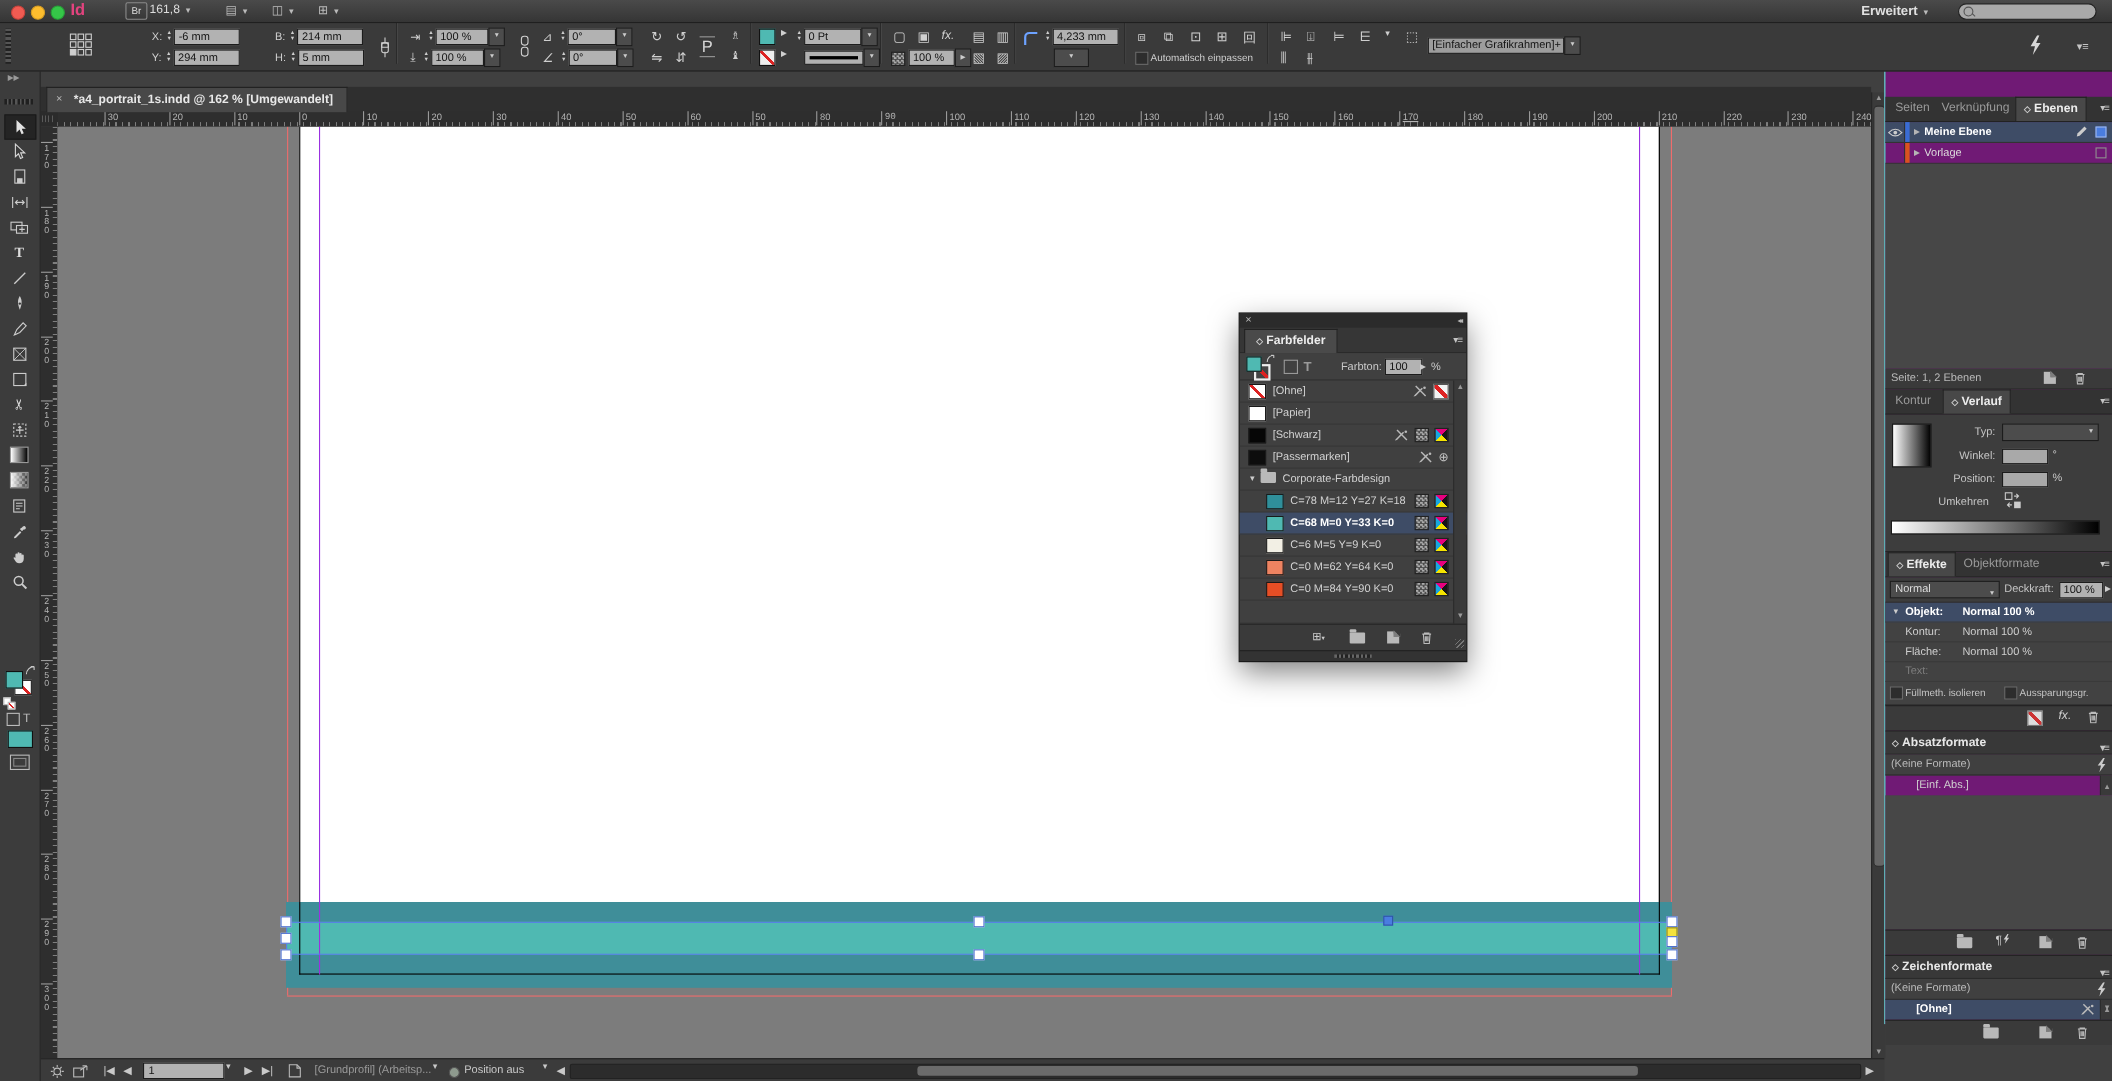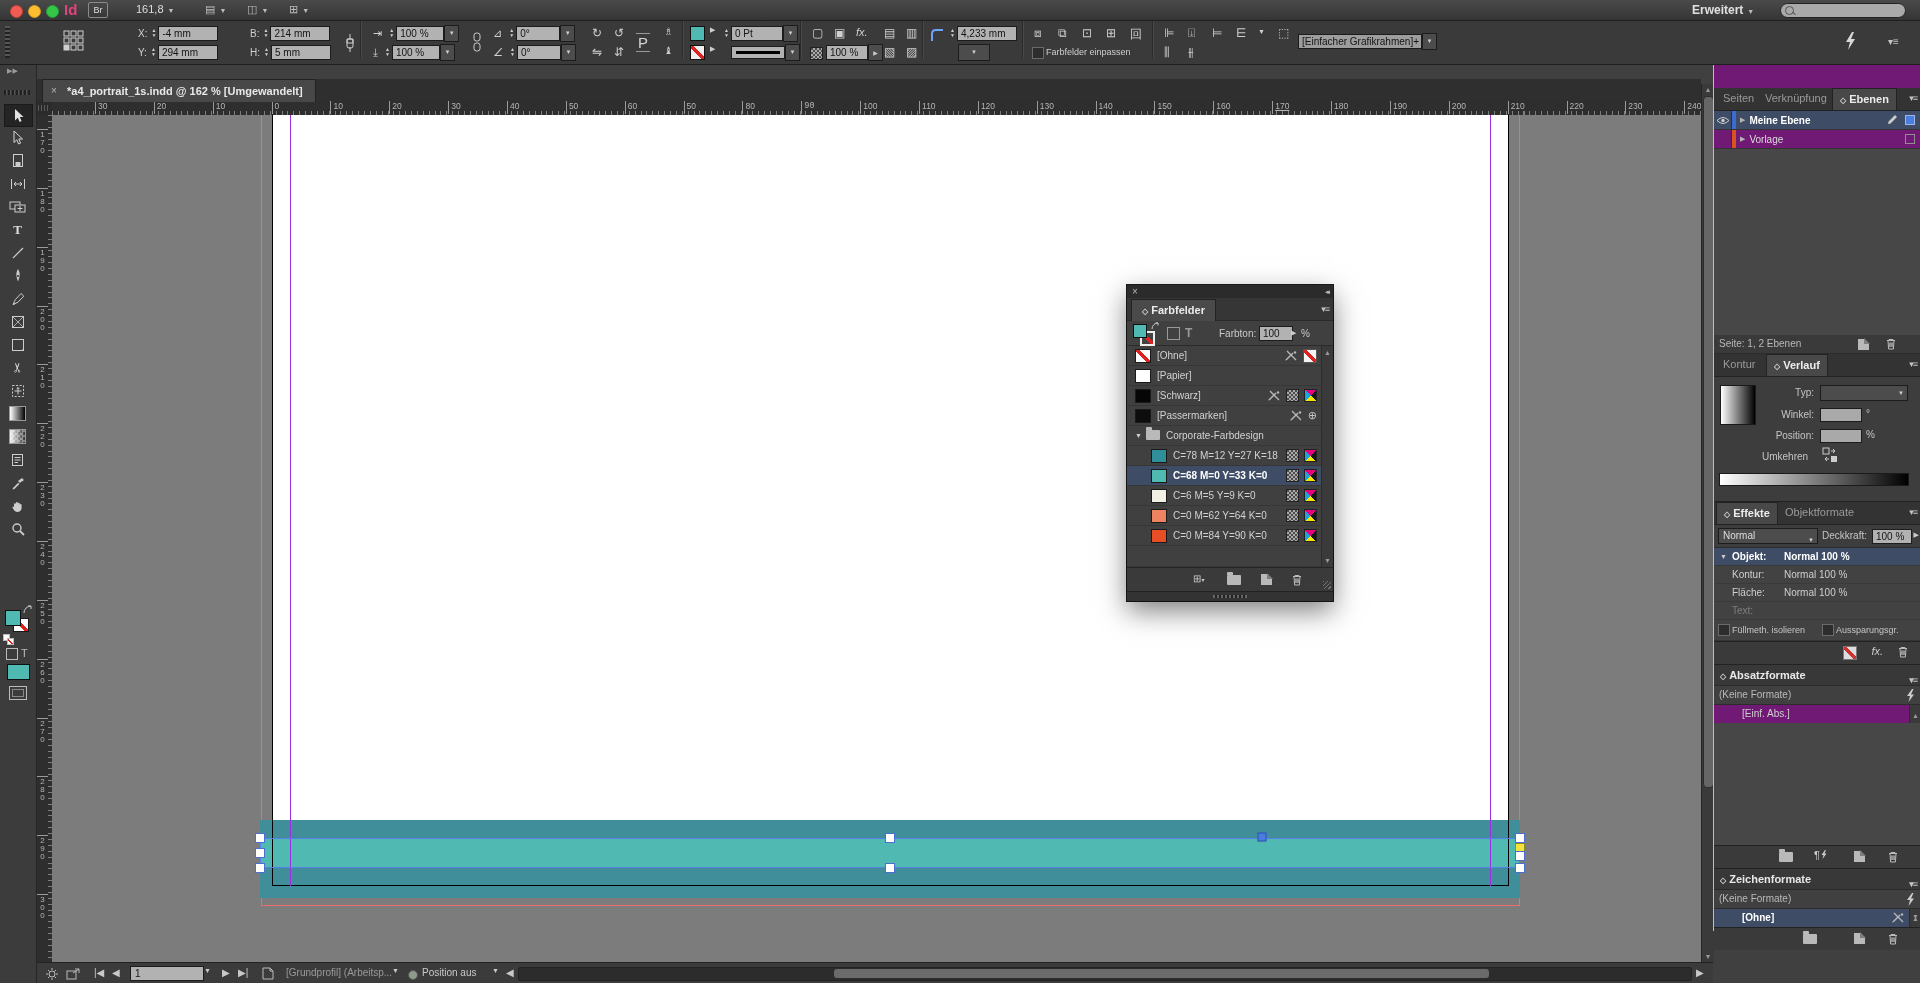--- a/index.html
+++ b/index.html
@@ -4,21 +4,21 @@
 <style>
 html,body{margin:0;padding:0}
 body{width:1920px;height:983px;background:#404040;font-family:"Liberation Sans",sans-serif;
  overflow:hidden;position:relative;color:#c8c8c8;font-size:10px}
 .abs{position:absolute}
 
 #titlebar{position:absolute;left:0;top:0;width:1920px;height:20px;
  background:linear-gradient(#4a4a4a,#353535);border-bottom:1px solid #1f1f1f;z-index:30}
 .tl{position:absolute;top:5px;width:11px;height:11px;border-radius:50%}
 #logo-id{position:absolute;left:64px;top:1px;color:#e2437e;font-weight:bold;font-size:15px}
-#btn-br{position:absolute;left:88px;top:2px;width:18px;height:14px;border:1px solid #8a8a8a;
+#btn-br{position:absolute;left:114px;top:2px;width:18px;height:14px;border:1px solid #8a8a8a;
  border-radius:2px;color:#ddd;font-size:9px;text-align:center;line-height:14px}
 #zoom-box{position:absolute;left:136px;top:3px;color:#ddd;font-size:11px}
 .tb-dd{position:absolute;top:3px;height:14px;color:#bbb;font-size:11px}
 .dda{font-size:7px;color:#bbb;margin-left:4px}
 #workspace{position:absolute;left:1692px;top:3px;color:#e0e0e0;font-weight:bold;font-size:12px}
 #searchbox{position:absolute;left:1780px;top:3px;width:124px;height:13px;background:#a9a9a9;
  border:1px solid #222;border-radius:8px}
 #searchbox .lens{position:absolute;left:4px;top:2px;width:7px;height:7px;border:1.4px solid #555;border-radius:50%}
 #searchbox .lens:after{content:"";position:absolute;left:6px;top:6px;width:4px;height:1.4px;background:#555;transform:rotate(45deg)}
 
@@ -190,21 +190,21 @@
         <rect x="16" y="11" width="5" height="5"></rect>
         <rect x="2" y="18" width="5" height="5" fill="#cfcfcf"></rect>
         <rect x="9" y="18" width="5" height="5"></rect>
         <rect x="16" y="18" width="5" height="5"></rect>
       </g>
   </svg>
 
   <div class="crow" style="left:138px;top:5px">
     <span class="lab">X:</span>
     <span class="stp">▲<br>▼</span>
-    <span class="fld" style="width:52px">-4 mm</span>
+    <span class="fld" style="width:52px">-6 mm</span>
   </div>
   <div class="crow" style="left:250px;top:5px">
     <span class="lab">B:</span>
     <span class="stp">▲<br>▼</span>
     <span class="fld" style="width:52px">214 mm</span>
   </div>
 
   <div class="crow" style="left:138px;top:24px">
     <span class="lab">Y:</span>
     <span class="stp">▲<br>▼</span>
@@ -299,21 +299,21 @@
   <div class="crow" style="left:958px;top:24px">
     <span class="ddb" style="width:30px">▼</span>
   </div>
   <div class="sep" style="left:1022px;top:0"></div>
   <span class="abs cbtn" style="left:1030px;top:6px">⧈</span>
   <span class="abs cbtn" style="left:1054px;top:6px">⧉</span>
   <span class="abs cbtn" style="left:1078px;top:6px">⊡</span>
   <span class="abs cbtn" style="left:1102px;top:6px">⊞</span>
   <span class="abs cbtn" style="left:1126px;top:6px">回</span>
   <span class="abs cb" style="left:1032px;top:27px"></span>
-  <span class="abs f9" style="left:1046px;top:27px;color:#cfcfcf">Farbfelder einpassen</span>
+  <span class="abs f9" style="left:1046px;top:27px;color:#cfcfcf">Automatisch einpassen</span>
   <div class="sep" style="left:1152px;top:0"></div>
   <span class="abs cbtn" style="left:1160px;top:6px">⊫</span>
   <span class="abs cbtn" style="left:1184px;top:6px">⍗</span>
   <span class="abs cbtn" style="left:1208px;top:6px">⊨</span>
   <span class="abs cbtn" style="left:1232px;top:6px">⋿</span>
   <span class="abs cbtn" style="left:1254px;top:8px;font-size:7px">▼</span>
   <span class="abs cbtn" style="left:1160px;top:25px">⫼</span>
   <span class="abs cbtn" style="left:1184px;top:25px">⫵</span>
   <span class="abs cbtn" style="left:1274px;top:6px">⬚</span>
 

